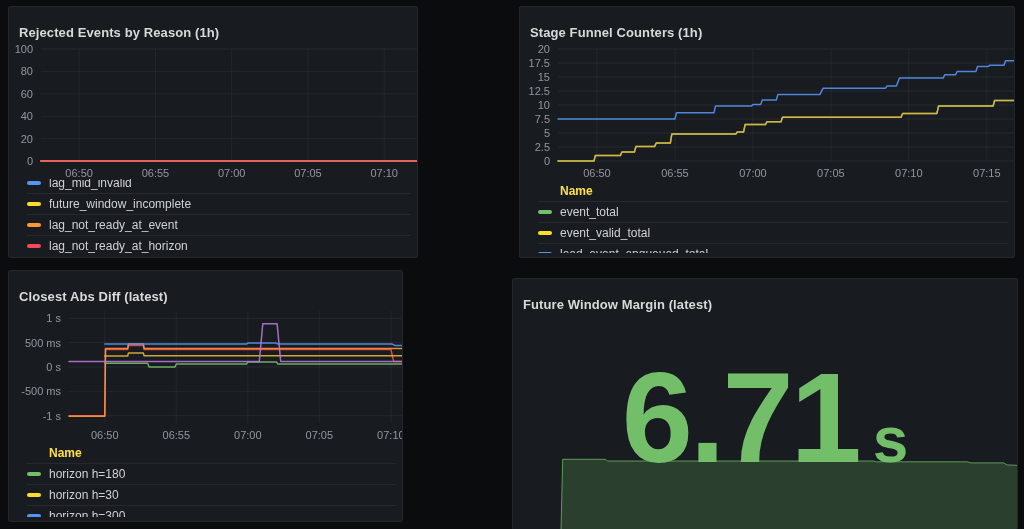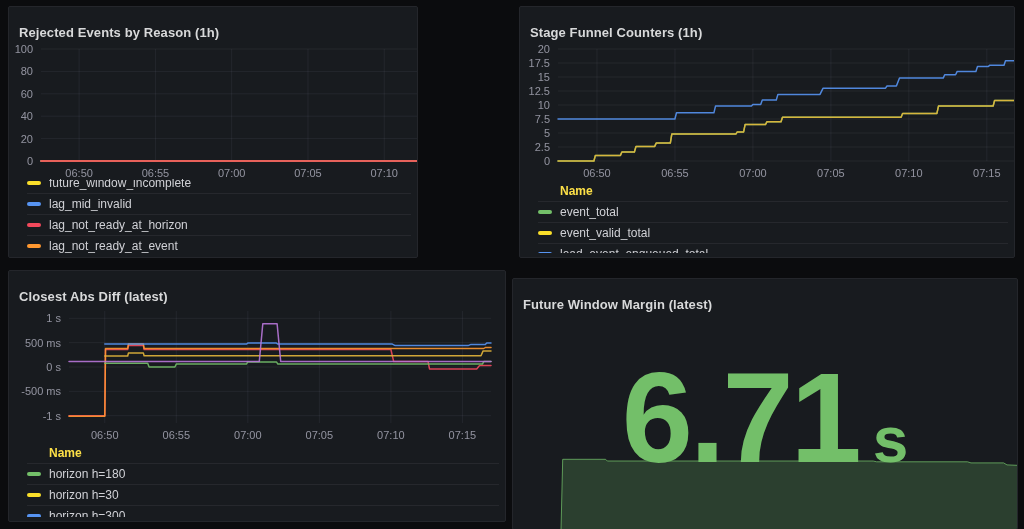--- a/index.html
+++ b/index.html
@@ -8,21 +8,21 @@
     background:#0b0c0e;
     font-family:"Liberation Sans",sans-serif;
     -webkit-font-smoothing:antialiased;
   }
   .panel{
     position:absolute;background:#181b1f;border:1px solid #24262b;border-radius:2px;
     overflow:hidden;box-sizing:border-box;
   }
   #p-rejected{left:8px;top:6px;width:410px;height:252px;}
   #p-funnel{left:519px;top:6px;width:496px;height:252px;}
-  #p-absdiff{left:8px;top:270px;width:498px;height:252px;}
+  #p-absdiff{left:8px;top:270px;width:395px;height:252px;}
   #p-margin{left:512px;top:270px;width:506px;height:252px;margin-top:8px;}
   .panel-title{
     position:absolute;left:10px;top:7px;font-size:13px;font-weight:bold;color:#d8d9da;
     letter-spacing:.1px;white-space:nowrap;cursor:pointer;z-index:3;
   }
   svg.chart{position:absolute;left:0;top:0;z-index:1;}
   svg.chart text{font-family:"Liberation Sans",sans-serif;}
   .legend{position:absolute;left:18px;right:6px;bottom:4px;overflow:hidden;z-index:2;}
   #p-rejected .legend{top:172px;}
   #p-funnel .legend{top:174px;}
@@ -84,34 +84,34 @@
         <text x="375.22033898305085" y="170" text-anchor="middle" fill="rgba(204,204,220,0.68)" font-size="11">07:10</text>
         <line x1="451.4915254237288" x2="451.4915254237288" y1="42" y2="154" stroke="rgba(204,204,220,0.07)" stroke-width="1"></line>
         <text x="451.4915254237288" y="170" text-anchor="middle" fill="rgba(204,204,220,0.68)" font-size="11">07:15</text>
         <polyline points="32.0,154.0 482.0,154.0" fill="none" stroke="#FADE2A" stroke-width="1.5" stroke-linejoin="round" stroke-linecap="round" stroke-opacity="0.9"></polyline>
         <polyline points="32.0,154.0 482.0,154.0" fill="none" stroke="#5794F2" stroke-width="1.5" stroke-linejoin="round" stroke-linecap="round" stroke-opacity="0.9"></polyline>
         <polyline points="32.0,154.0 482.0,154.0" fill="none" stroke="#FF9830" stroke-width="1.5" stroke-linejoin="round" stroke-linecap="round" stroke-opacity="0.9"></polyline>
         <polyline points="32.0,154.0 482.0,154.0" fill="none" stroke="#F2495C" stroke-width="1.5" stroke-linejoin="round" stroke-linecap="round" stroke-opacity="0.9"></polyline>
       </svg>
     <div class="legend clip-first">
         <div class="legend-row">
+          <span class="swatch" style="background: rgb(87, 148, 242);"></span>
+          <span class="legend-label">lag_mid_invalid</span>
+        </div>
+        <div class="legend-row">
           <span class="swatch" style="background: rgb(250, 222, 42);"></span>
           <span class="legend-label">future_window_incomplete</span>
         </div>
         <div class="legend-row">
-          <span class="swatch" style="background: rgb(87, 148, 242);"></span>
-          <span class="legend-label">lag_mid_invalid</span>
+          <span class="swatch" style="background: rgb(255, 152, 48);"></span>
+          <span class="legend-label">lag_not_ready_at_event</span>
         </div>
         <div class="legend-row">
           <span class="swatch" style="background: rgb(242, 73, 92);"></span>
           <span class="legend-label">lag_not_ready_at_horizon</span>
-        </div>
-        <div class="legend-row">
-          <span class="swatch" style="background: rgb(255, 152, 48);"></span>
-          <span class="legend-label">lag_not_ready_at_event</span>
         </div>
       </div>
   </section>
 
   <section class="panel" id="p-funnel">
     <h2 class="panel-title">Stage Funnel Counters (1h)</h2>
     <svg class="chart" width="506" height="252">
         <line x1="38" x2="498" y1="154" y2="154" stroke="rgba(204,204,220,0.07)" stroke-width="1"></line>
         <text x="30" y="158" text-anchor="end" fill="rgba(204,204,220,0.68)" font-size="11">0</text>
         <line x1="38" x2="498" y1="140" y2="140" stroke="rgba(204,204,220,0.07)" stroke-width="1"></line>

